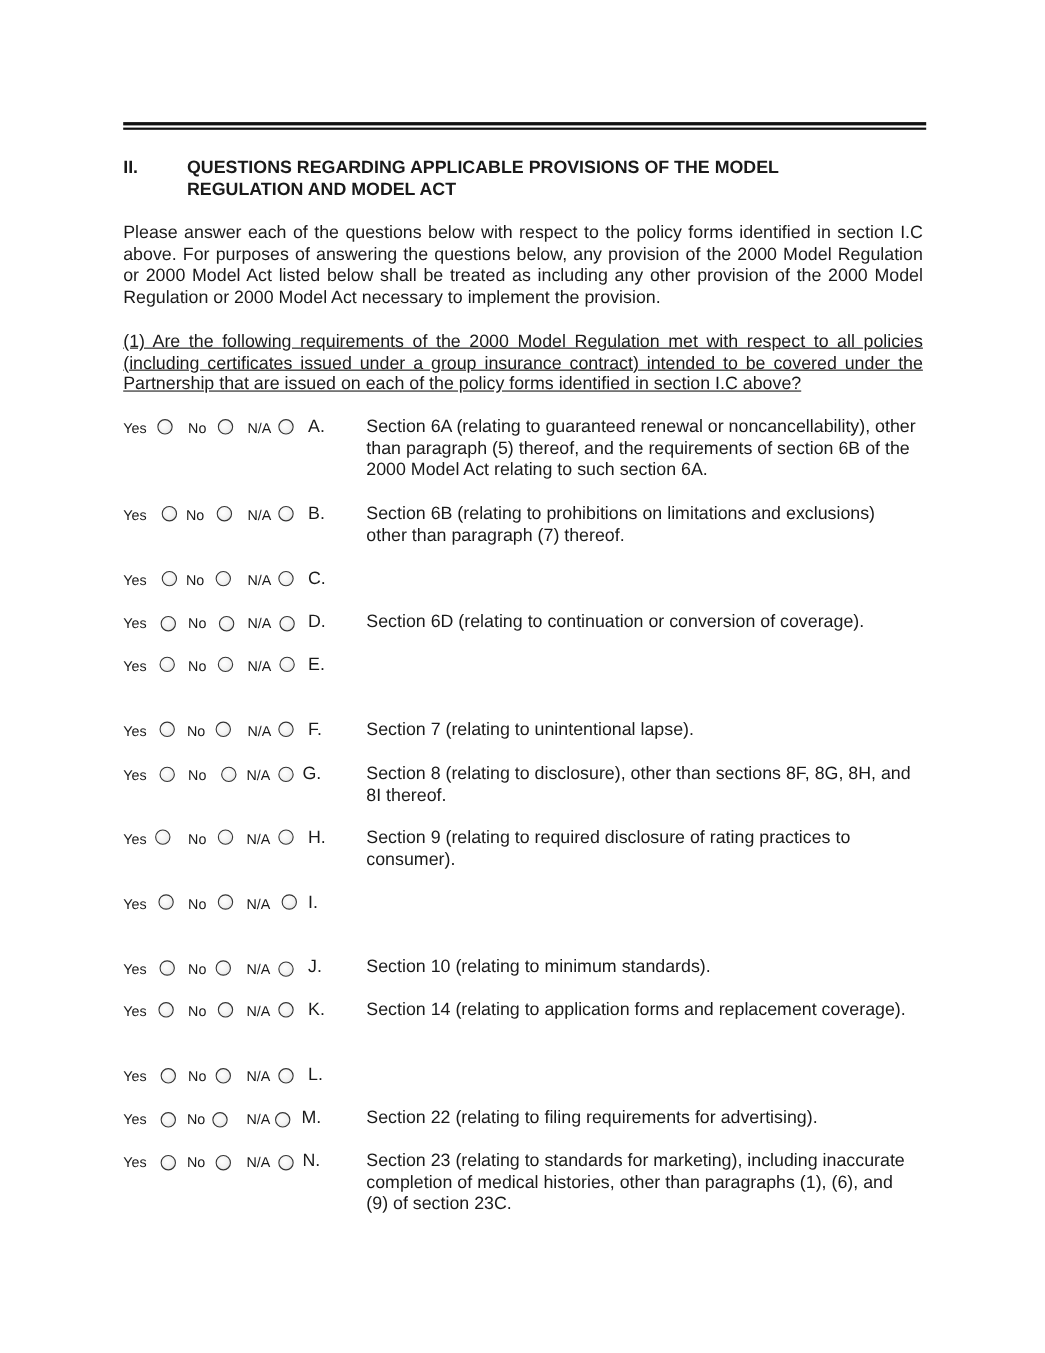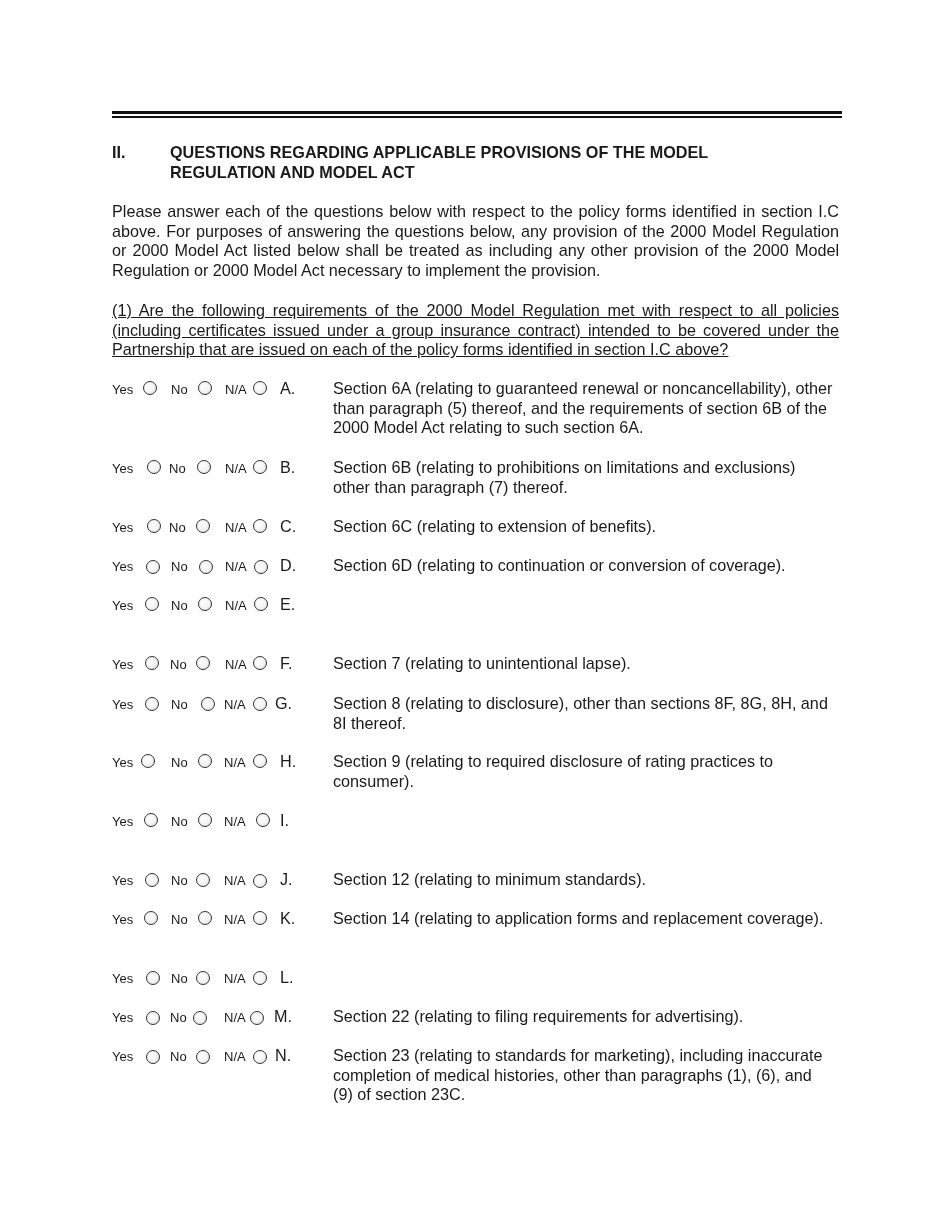--- a/index.html
+++ b/index.html
@@ -78,21 +78,20 @@
   </div>
 
   <div class="row" style="top:517px;">
     <span class="opt-label" style="left:0">Yes</span>
     <span class="radio" style="left:35px"></span>
     <span class="opt-label" style="left:57px">No</span>
     <span class="radio" style="left:84px"></span>
     <span class="opt-label" style="left:113px">N/A</span>
     <span class="radio" style="left:141px"></span>
     <span class="letter" style="left:168px">C.</span>
-    <span class="qtext">Section 6C (relating to extension of benefits).</span>
   </div>
 
   <div class="row" style="top:556px;">
     <span class="opt-label" style="left:0">Yes</span>
     <span class="radio" style="left:34px;top:4px"></span>
     <span class="opt-label" style="left:59px">No</span>
     <span class="radio" style="left:87px;top:4px"></span>
     <span class="opt-label" style="left:113px">N/A</span>
     <span class="radio" style="left:142px;top:4px"></span>
     <span class="letter" style="left:168px">D.</span>
@@ -153,21 +152,21 @@
   </div>
 
   <div class="row" style="top:870px;">
     <span class="opt-label" style="left:0">Yes</span>
     <span class="radio" style="left:33px;top:3px"></span>
     <span class="opt-label" style="left:59px">No</span>
     <span class="radio" style="left:84px;top:3px"></span>
     <span class="opt-label" style="left:112px">N/A</span>
     <span class="radio" style="left:141px;top:4px"></span>
     <span class="letter" style="left:168px">J.</span>
-    <span class="qtext">Section 12 (relating to minimum standards).</span>
+    <span class="qtext">Section 10 (relating to minimum standards).</span>
   </div>
 
   <div class="row" style="top:909px;">
     <span class="opt-label" style="left:0">Yes</span>
     <span class="radio" style="left:32px"></span>
     <span class="opt-label" style="left:59px">No</span>
     <span class="radio" style="left:86px"></span>
     <span class="opt-label" style="left:112px">N/A</span>
     <span class="radio" style="left:141px"></span>
     <span class="letter" style="left:168px">K.</span>

